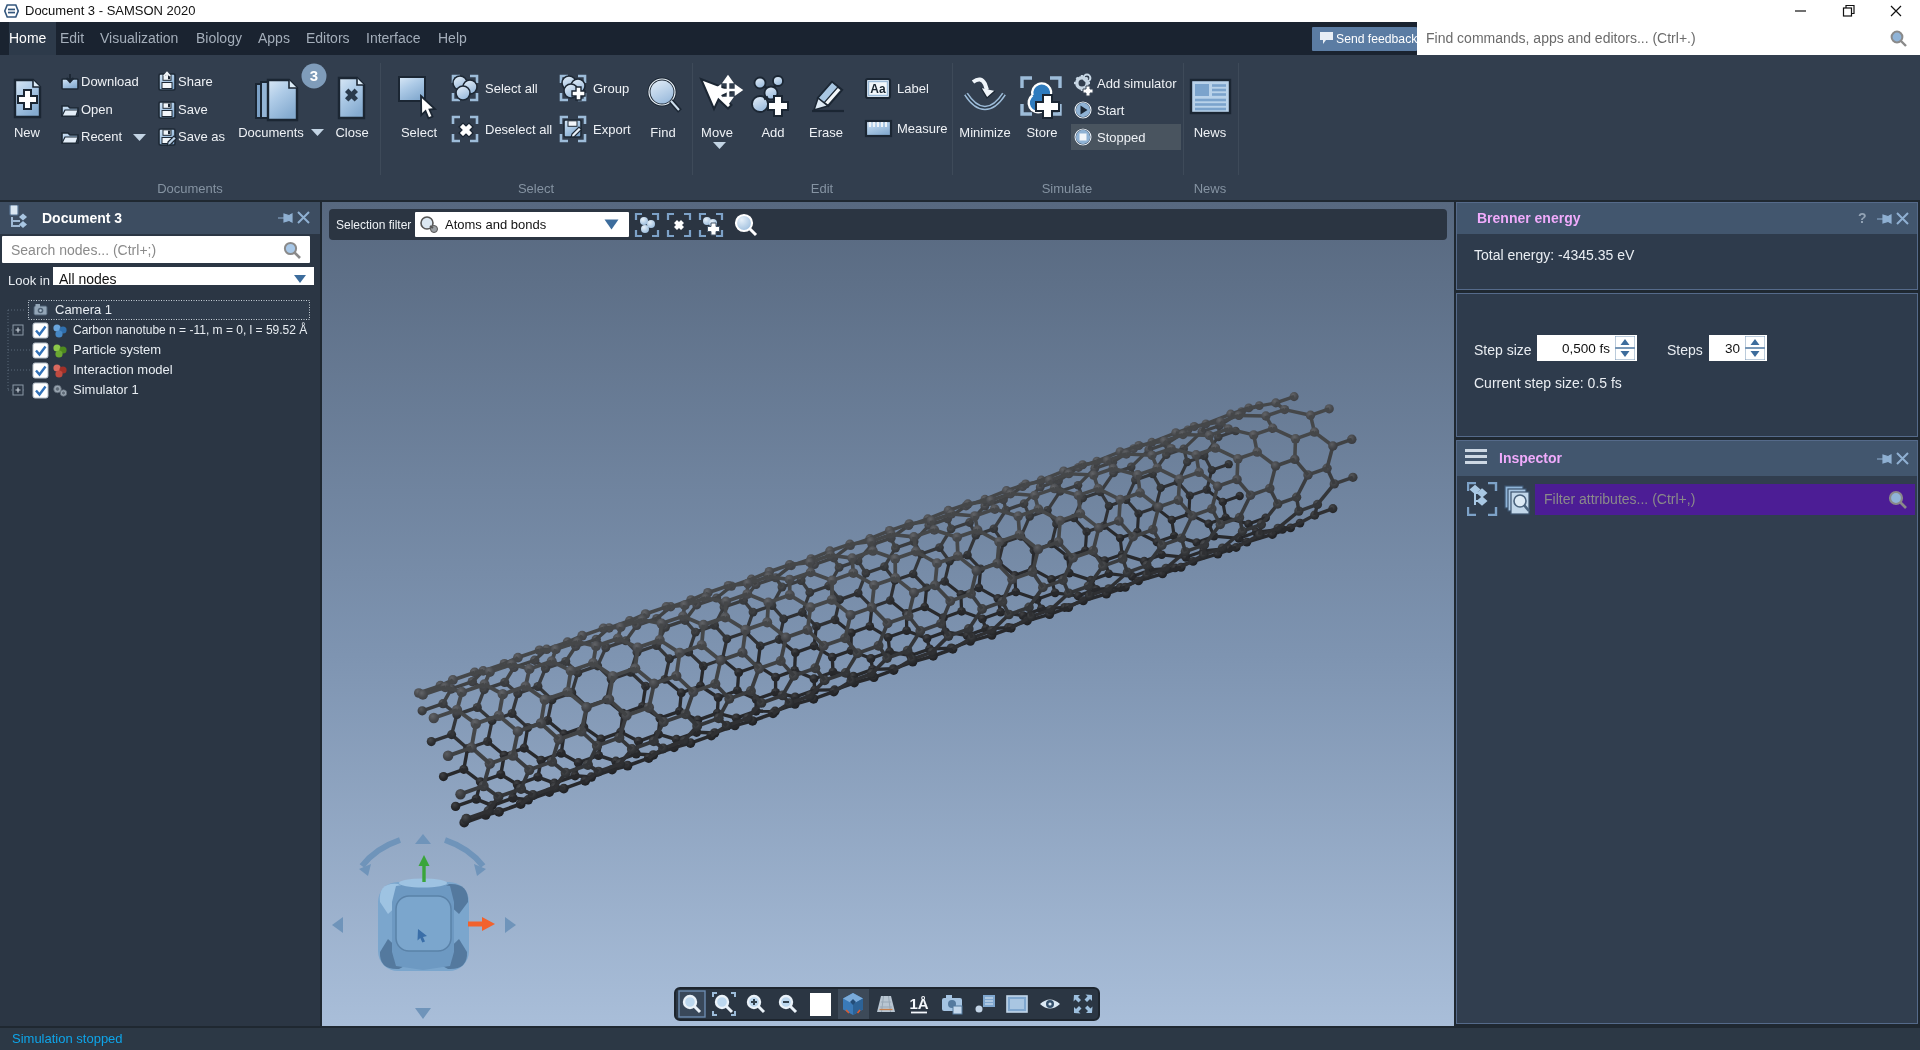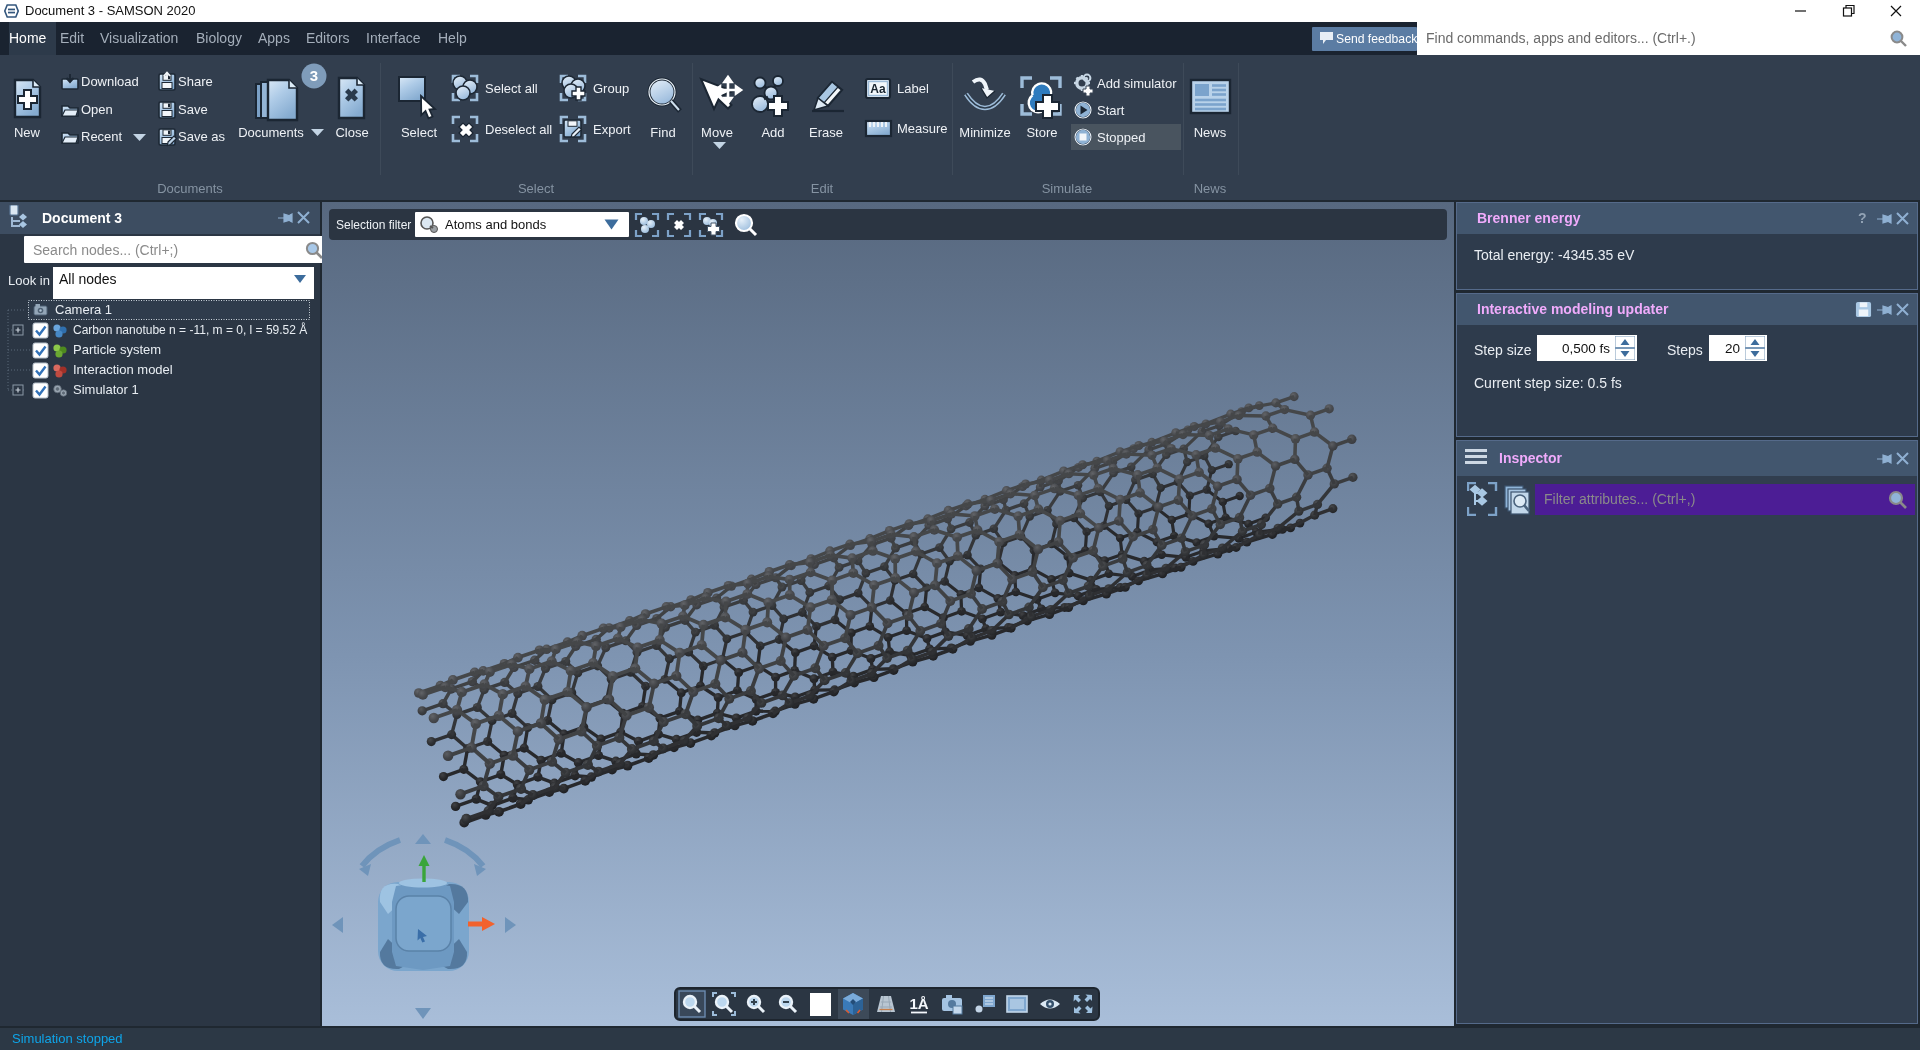--- a/index.html
+++ b/index.html
@@ -15,24 +15,24 @@
 
 #ribbon{left:0;top:55px;width:1920px;height:145px;background:#323e4e}
 .gsep{position:absolute;top:8px;width:1px;height:112px;background:#3e4a59}
 .glabel{position:absolute;top:126px;height:16px;width:120px;text-align:center;color:#8593a2;font-size:13px}
 .biglabel{position:absolute;top:70px;width:90px;text-align:center;color:#eef1f5;font-size:13px}
 .slabel{position:absolute;color:#eef1f5;font-size:13px}
 
 #leftpanel{left:0;top:202px;width:320px;height:824px;background:#2b3644}
 #lphead{position:absolute;left:0;top:0;width:320px;height:32px;background:#3d4d61}
 #lphead .t{position:absolute;left:42px;top:8px;font-weight:bold;color:#fff;font-size:14px}
-#lpsearch{position:absolute;left:24px;top:34px;width:308px;height:27px;background:#fff;border-radius:1px}
+#lpsearch{position:absolute;left:2px;top:34px;width:308px;height:27px;background:#fff;border-radius:1px}
 #lpsearch .ph{position:absolute;left:9px;top:6px;color:#8a8a8a;font-size:14px}
 #lookin{position:absolute;left:8px;top:71px;color:#e8edf2;font-size:13px}
-#lookdd{position:absolute;left:53px;top:65px;width:261px;height:32px;background:#fff}
+#lookdd{position:absolute;left:53px;top:65px;width:261px;height:18px;background:#fff}
 #lookdd .t{position:absolute;left:6px;top:4px;color:#111;font-size:14px}
 #selbanner{position:absolute;left:6px;top:776px;width:308px;height:36px;background:#3a5f58;color:#c6d0c9;font-size:12.5px;font-weight:bold}
 
 #viewport{left:322px;top:202px;width:1132px;height:824px;background:linear-gradient(#57687f,#7e94b1 55%,#a9bed9)}
 #selfilter{position:absolute;left:7px;top:7px;width:1118px;height:31px;background:#2b3542;border-radius:4px}
 #selfilter .t{color:#edf1f5;font-size:12px;position:absolute;left:7px;top:9px}
 #combo{position:absolute;left:86px;top:3px;width:214px;height:25px;background:#fff;border-radius:1px}
 #combo .t{position:absolute;left:30px;top:5px;color:#111;font-size:13px}
 #vtoolbar{position:absolute;left:352px;top:785px;width:426px;height:34px;background:#2b3643;border:2px solid #1d252e;border-radius:6px}
 
@@ -2212,47 +2212,33 @@
           <path d="M1 8 h6 M7 4 l6 2 v4 l-6 2 z M13 5 l2 -1 v8 l-2 -1 z" fill="#8fb0d2" stroke="#8fb0d2" stroke-width="1.2"></path>
         </svg>
     <svg class="abs" style="left:438px;top:8px" width="15" height="15" viewBox="0 0 15 15">
           <path d="M2 2 L13 13 M13 2 L2 13" stroke="#8fb0d2" stroke-width="2"></path>
         </svg>
   </div>
   <div class="rbody-t" style="left:17px;top:44px">Total energy: -4345.35 eV</div>
 </div>
 
 <div class="rpanel" style="top:293px;height:144px">
-  <div class="rphead">
-        <span class="t" style="left:20px">Interactive modeling updater</span>
-    <svg class="abs" style="left:398px;top:7px" width="17" height="17" viewBox="0 0 18 18">
-          <rect x="1" y="1" width="16" height="16" rx="2" fill="#a9c8e4"></rect>
-          <rect x="5" y="1.5" width="8" height="5" fill="#eef4fa"></rect>
-          <rect x="4" y="9" width="10" height="7" fill="#eef4fa"></rect>
-        </svg>
-    <svg class="abs" style="left:419px;top:8px" width="16" height="16" viewBox="0 0 16 16">
-          <path d="M1 8 h6 M7 4 l6 2 v4 l-6 2 z M13 5 l2 -1 v8 l-2 -1 z" fill="#8fb0d2" stroke="#8fb0d2" stroke-width="1.2"></path>
-        </svg>
-    <svg class="abs" style="left:438px;top:8px" width="15" height="15" viewBox="0 0 15 15">
-          <path d="M2 2 L13 13 M13 2 L2 13" stroke="#8fb0d2" stroke-width="2"></path>
-        </svg>
-  </div>
   <div class="rbody-t" style="left:17px;top:48px">Step size</div>
   <div class="spin" style="left:80px;top:41px;width:100px">
     <span class="v">0,500 fs</span>
     <svg class="abs" style="right:2px;top:1px" width="20" height="24" viewBox="0 0 20 24">
           <rect x="0" y="0" width="20" height="11.5" fill="#fff" stroke="#7898b8" stroke-width="1"></rect>
           <rect x="0" y="12.5" width="20" height="11.5" fill="#fff" stroke="#7898b8" stroke-width="1"></rect>
           <path d="M10 3 l-4.5 6 h9 z" fill="#3c6c9c"></path>
           <path d="M10 21 l-4.5 -6 h9 z" fill="#3c6c9c"></path>
         </svg>
   </div>
   <div class="rbody-t" style="left:210px;top:48px">Steps</div>
   <div class="spin" style="left:252px;top:41px;width:58px">
-    <span class="v">20</span>
+    <span class="v">30</span>
     <svg class="abs" style="right:2px;top:1px" width="20" height="24" viewBox="0 0 20 24">
           <rect x="0" y="0" width="20" height="11.5" fill="#fff" stroke="#7898b8" stroke-width="1"></rect>
           <rect x="0" y="12.5" width="20" height="11.5" fill="#fff" stroke="#7898b8" stroke-width="1"></rect>
           <path d="M10 3 l-4.5 6 h9 z" fill="#3c6c9c"></path>
           <path d="M10 21 l-4.5 -6 h9 z" fill="#3c6c9c"></path>
         </svg>
   </div>
   <div class="rbody-t" style="left:17px;top:81px">Current step size: 0.5 fs</div>
 </div>
 

